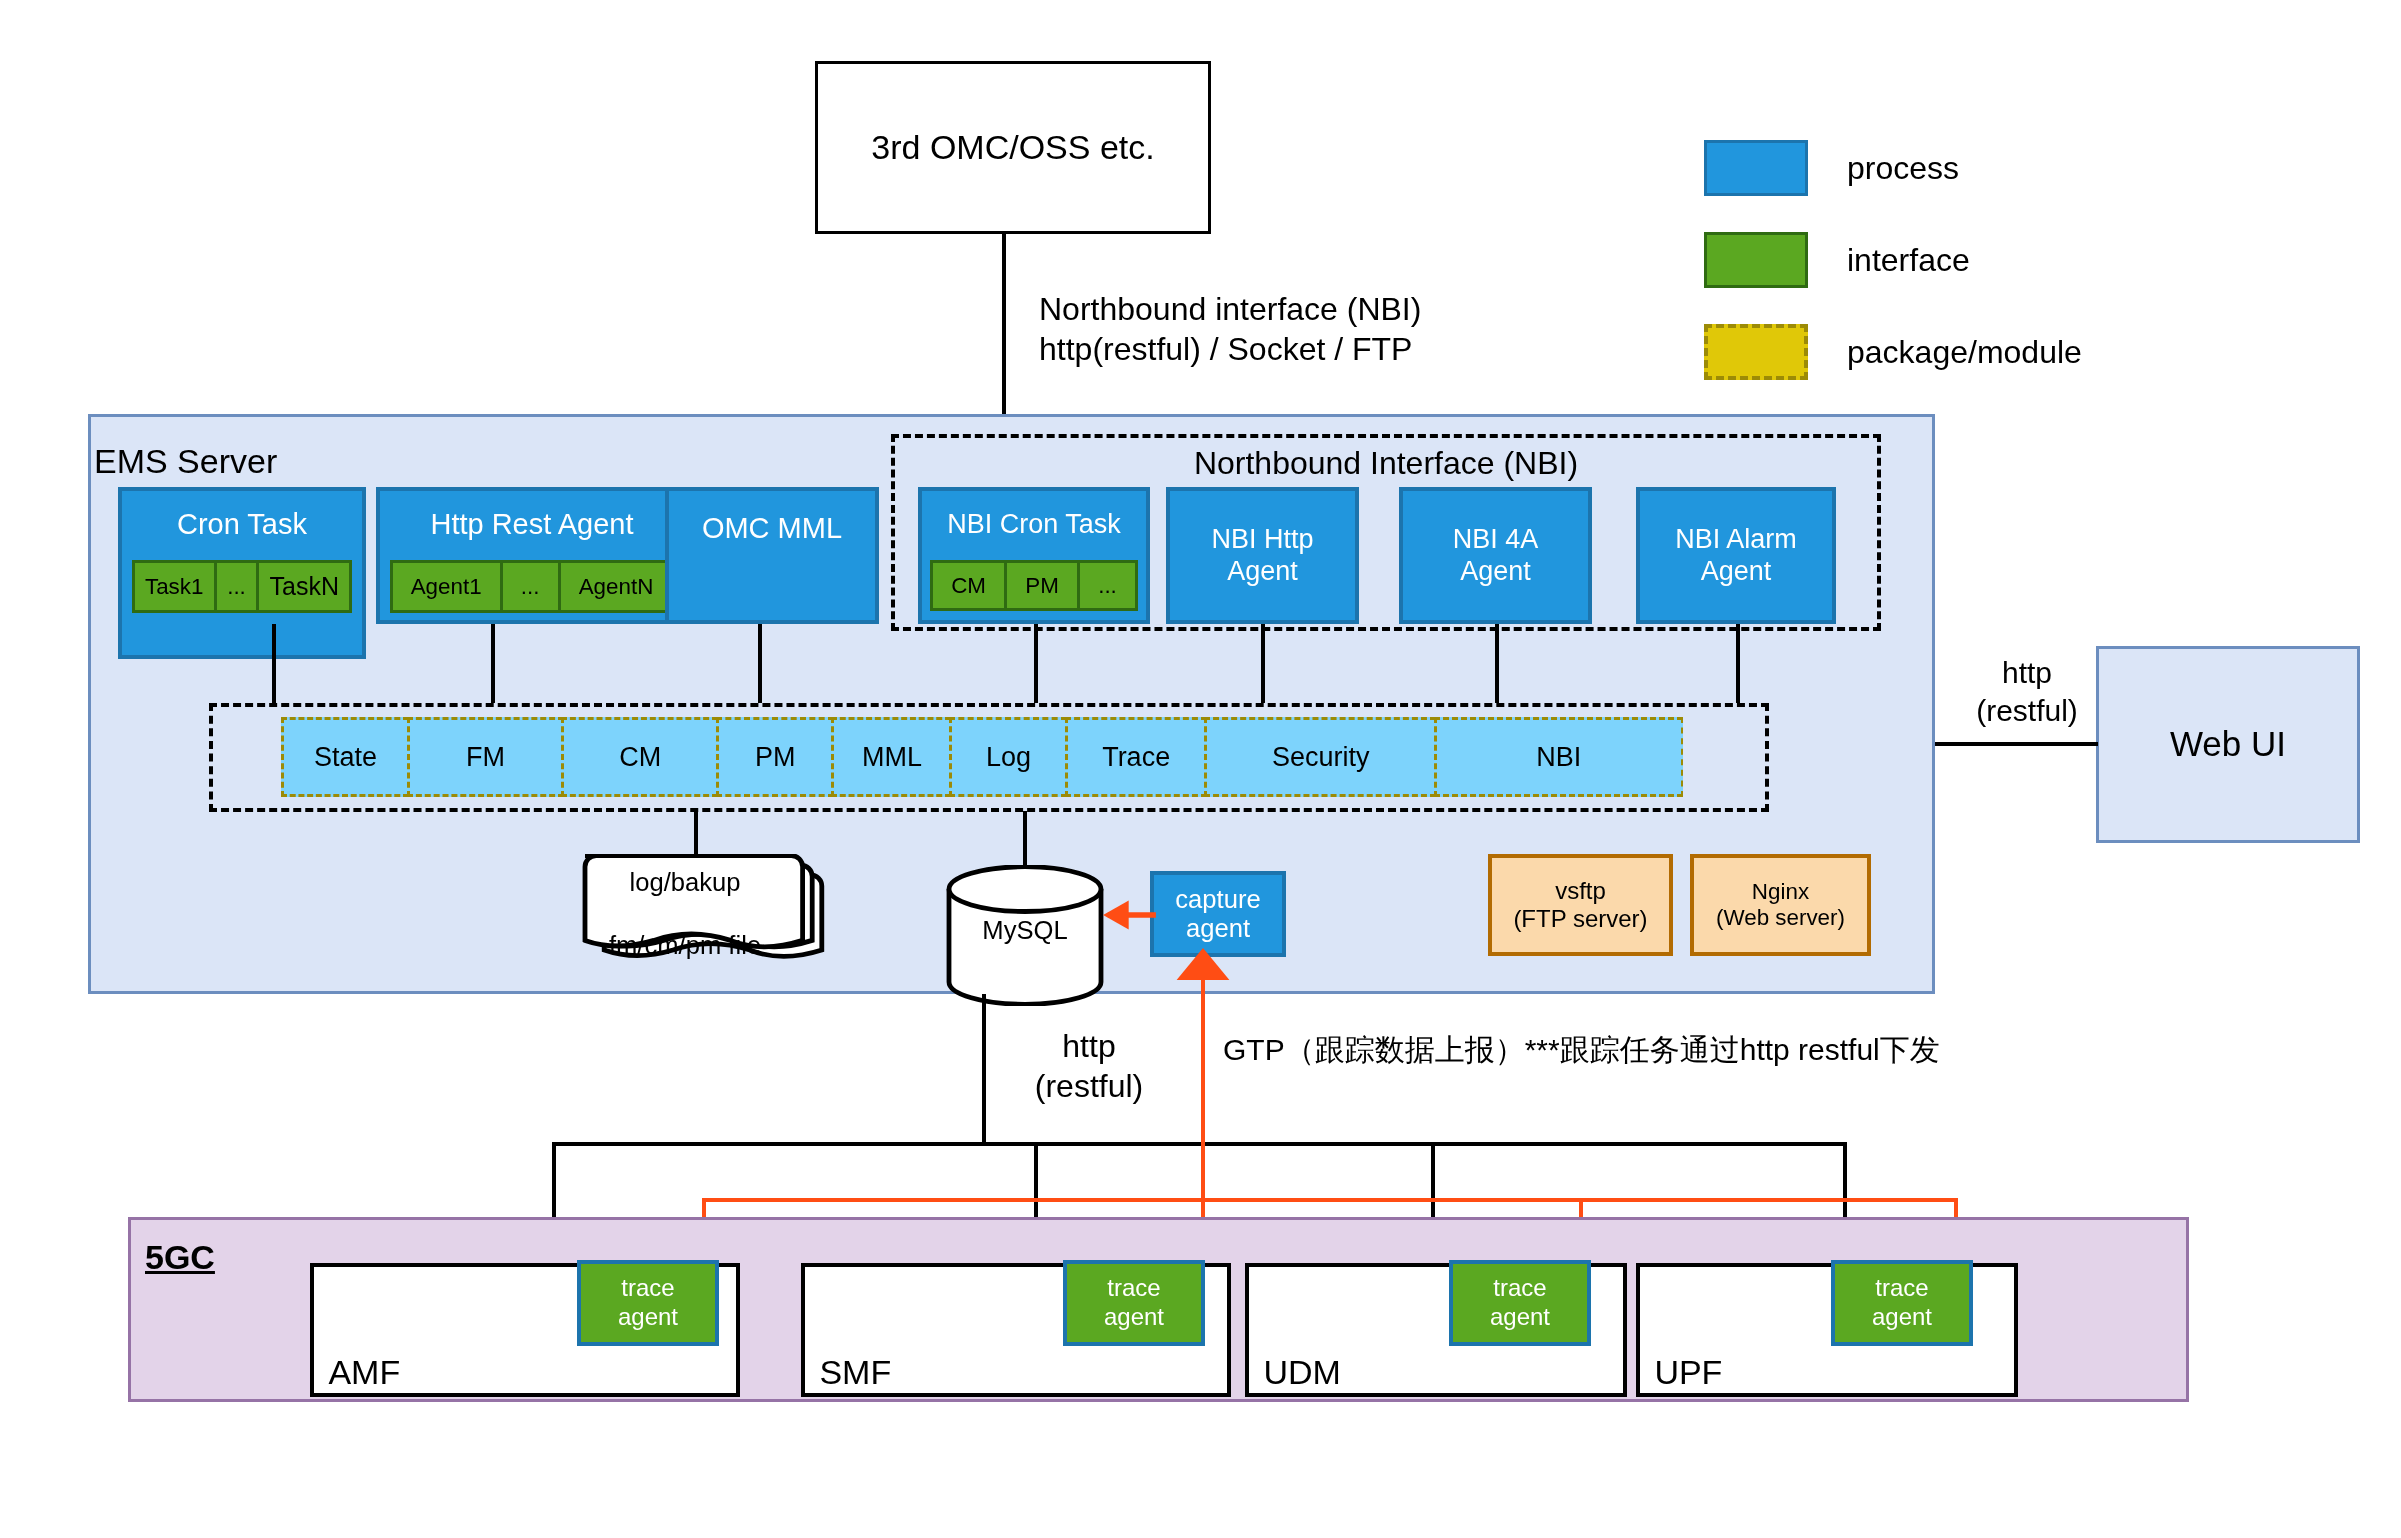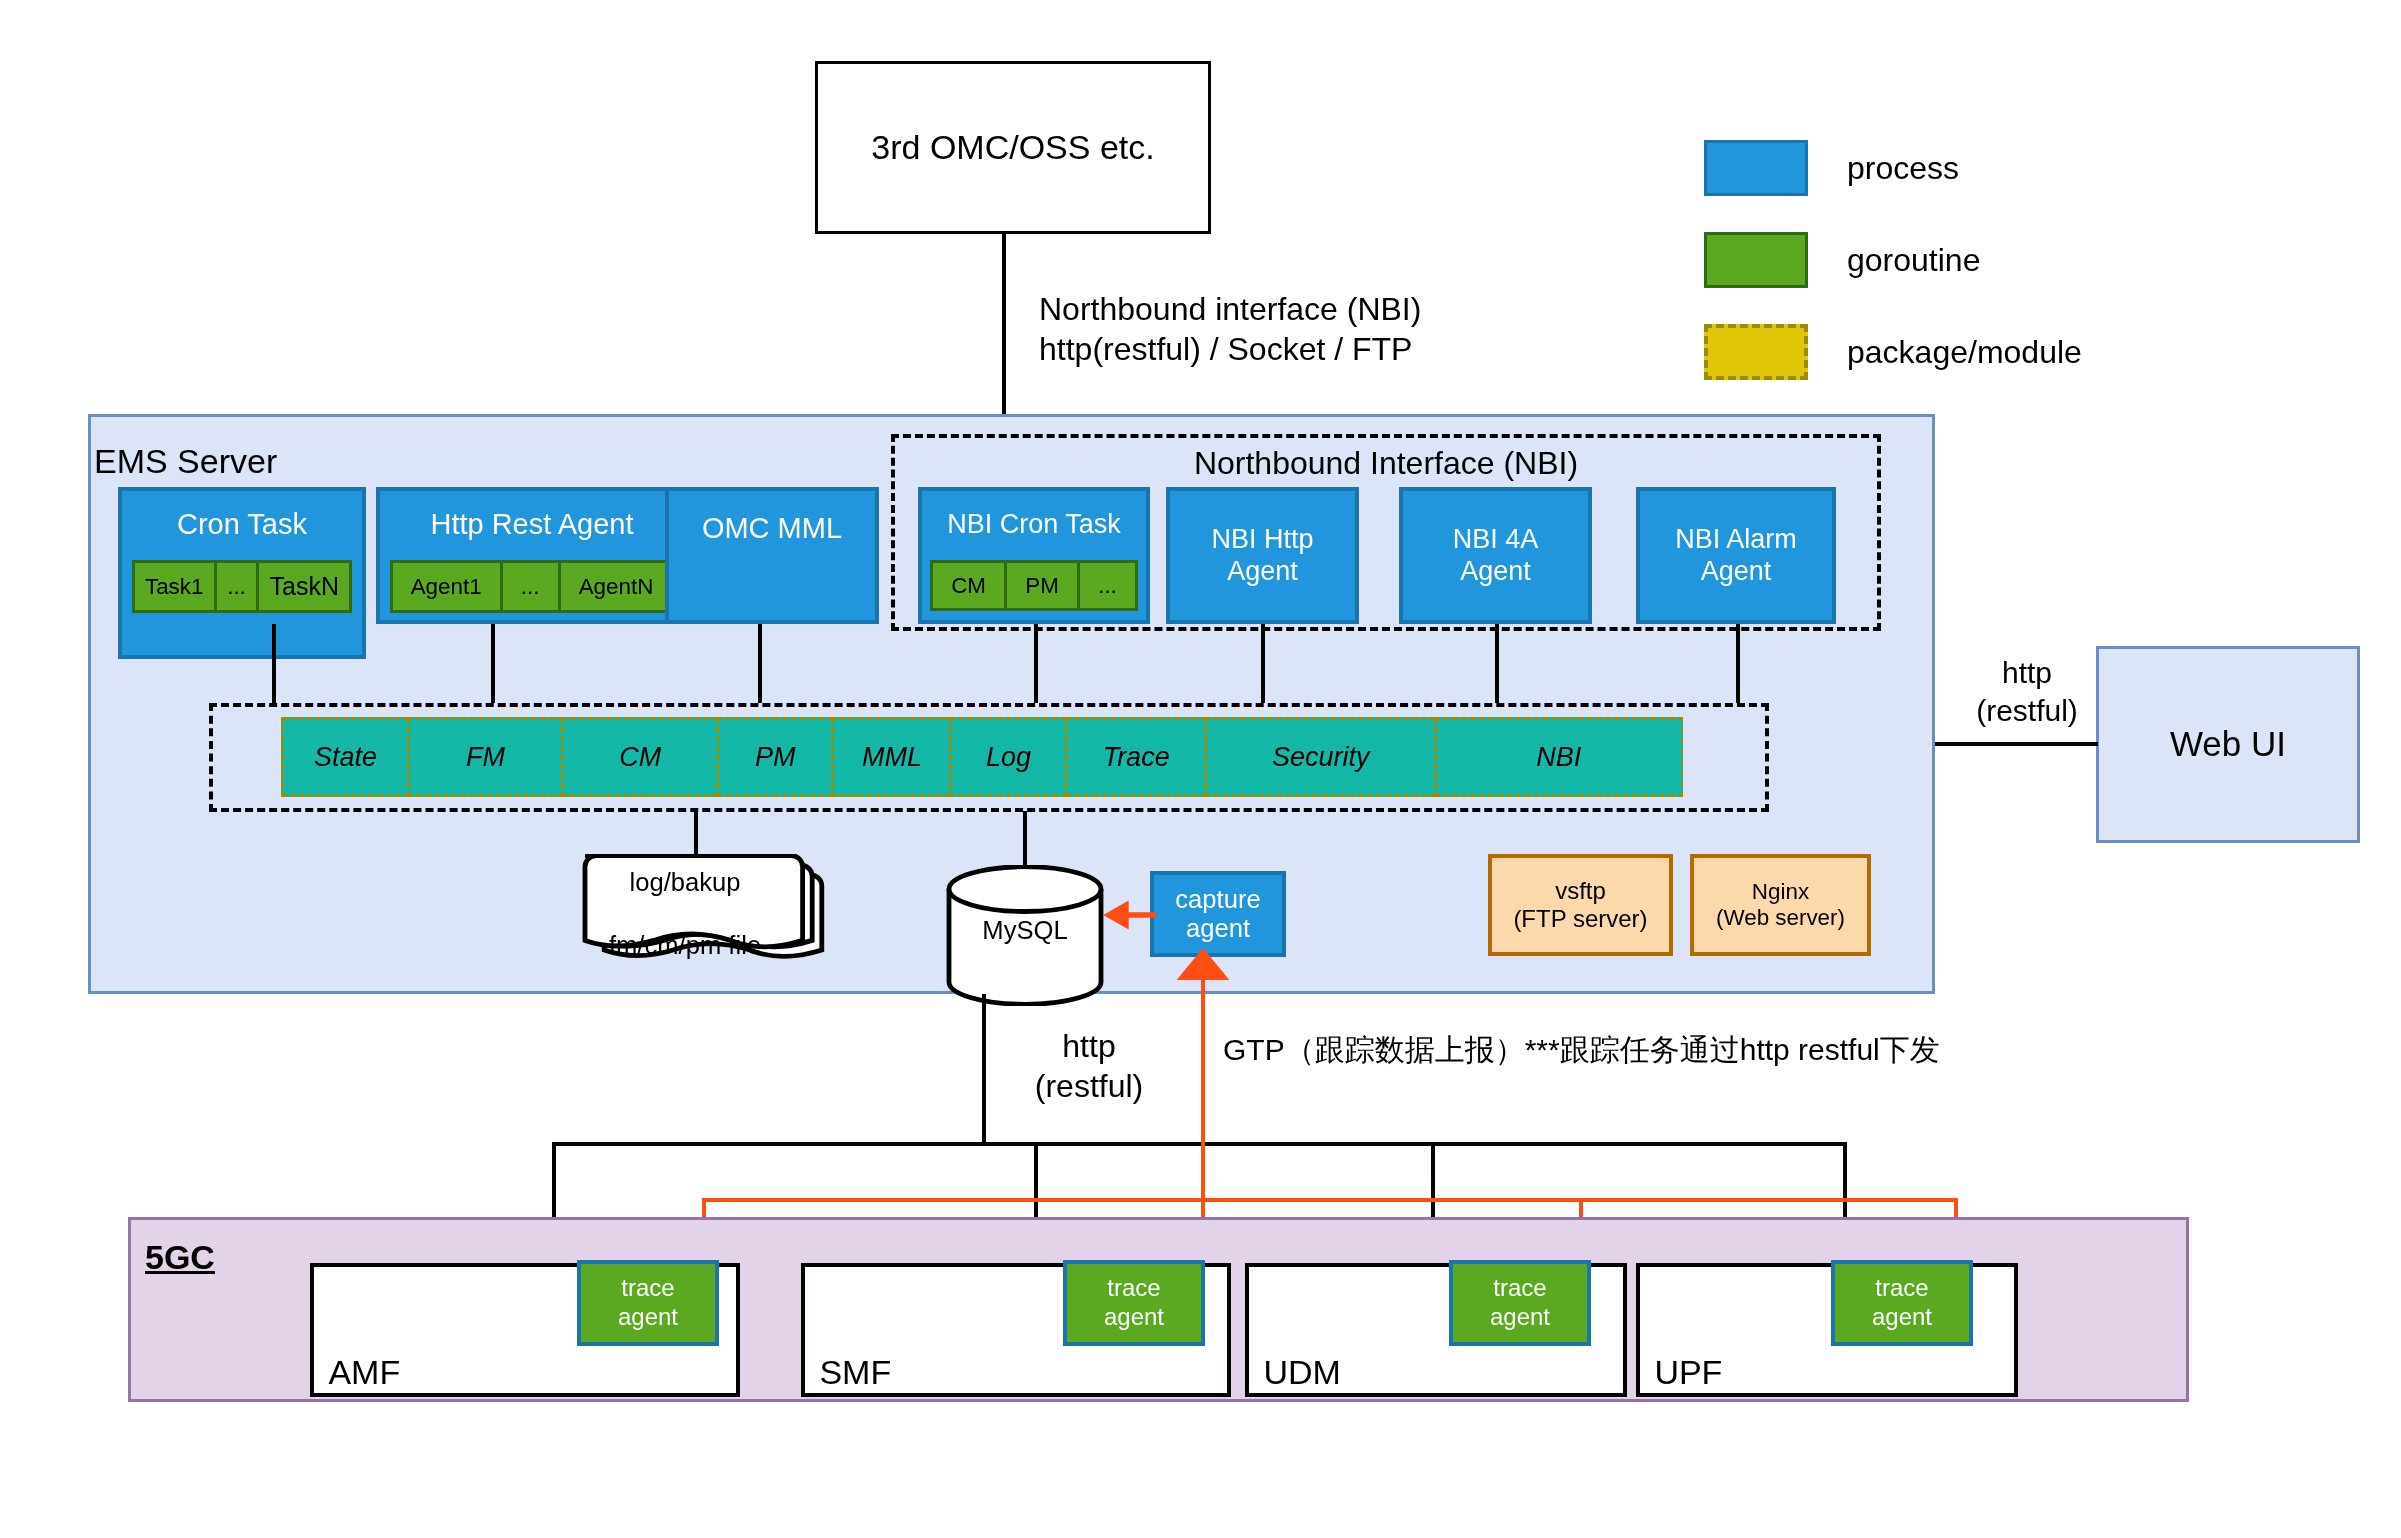--- a/index.html
+++ b/index.html
@@ -57,27 +57,26 @@
 
   
   .dashed-black {
     border: 4px dashed #000000;
     background: transparent;
   }
 
   
   .modbar { display: flex; }
   .modbar > div {
-    background: #14b8a6;
+    background: #7dd3fc;
     border: 3.2px dashed #9c8b06;
     border-right-width: 2.4px;
     display: flex; align-items: center; justify-content: center;
     color: #000; text-align: center;
     margin-right: -2.4px;
-    font-style: italic;
   }
 
   
   .vline { background: #000000; width: 4px; }
   .hline { background: #000000; height: 4px; }
   .oline { background: #ff4d14; width: 4px; }
   .ohline { background: #ff4d14; height: 4px; }
 
   
   .lbl { color: #000; line-height: 1.25; }
@@ -139,21 +138,21 @@
 
   <div class="abs lbl" style="left:1039px; top:289px; width:576px; font-size:32px;">
     <div>Northbound interface (NBI)</div>
     <div>http(restful) / Socket / FTP</div>
   </div>
 
   <div class="abs lg-sw-proc" style="left:1704px; top:140px; width:104px; height:56px;"></div>
   <div class="abs lg-txt" style="left:1847px; top:142px; height:53px;">process</div>
 
   <div class="abs lg-sw-goro" style="left:1704px; top:232px; width:104px; height:56px;"></div>
-  <div class="abs lg-txt" style="left:1847px; top:234px; height:53px;">goroutine</div>
+  <div class="abs lg-txt" style="left:1847px; top:234px; height:53px;">interface</div>
 
   <div class="abs lg-sw-pkg" style="left:1704px; top:324px; width:104px; height:56px;"></div>
   <div class="abs lg-txt" style="left:1847px; top:326px; height:53px;">package/module</div>
 
   <div class="abs ems-container" style="left:88px; top:414px; width:1847px; height:580px;"></div>
 
   <div class="abs ems-title" style="left:94px; top:442px;">EMS Server</div>
 
   <div class="abs dashed-black" style="left:891px; top:434px; width:990px; height:197px;"></div>
   <div class="abs ctr" style="left:891px; top:440px; width:990px; height:46px; font-size:32px; color:#000;">Northbound Interface (NBI)</div>

